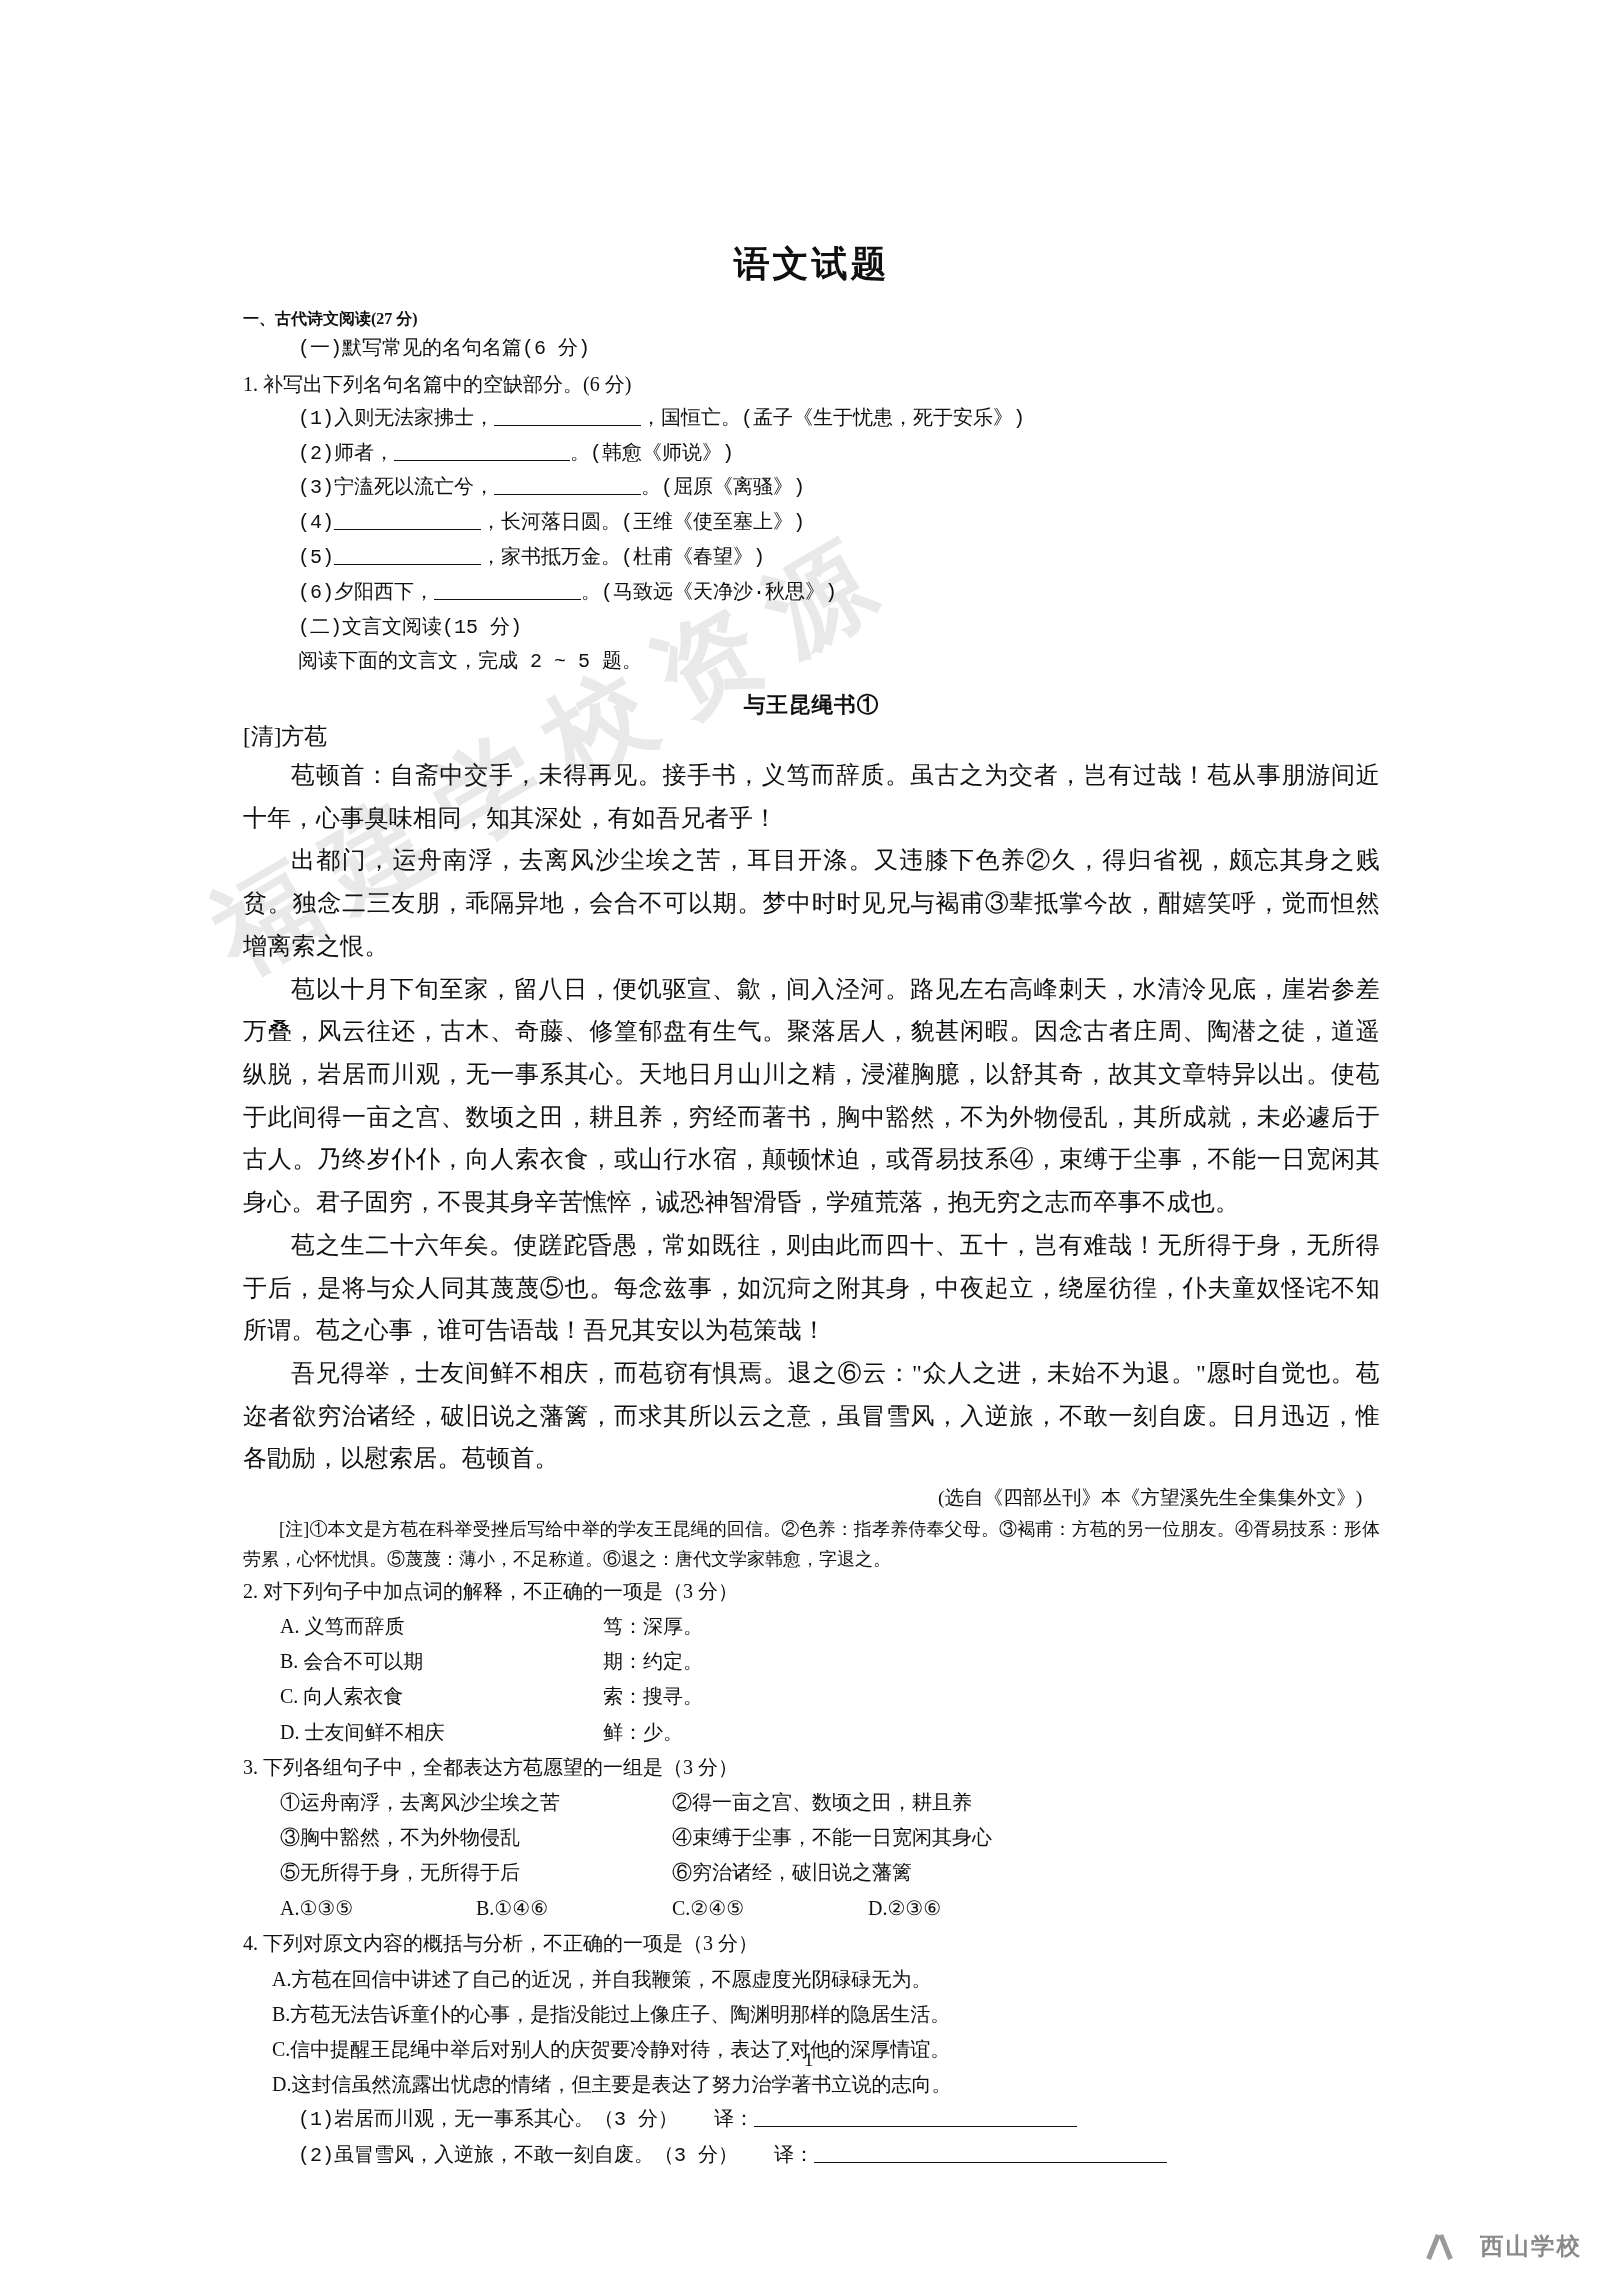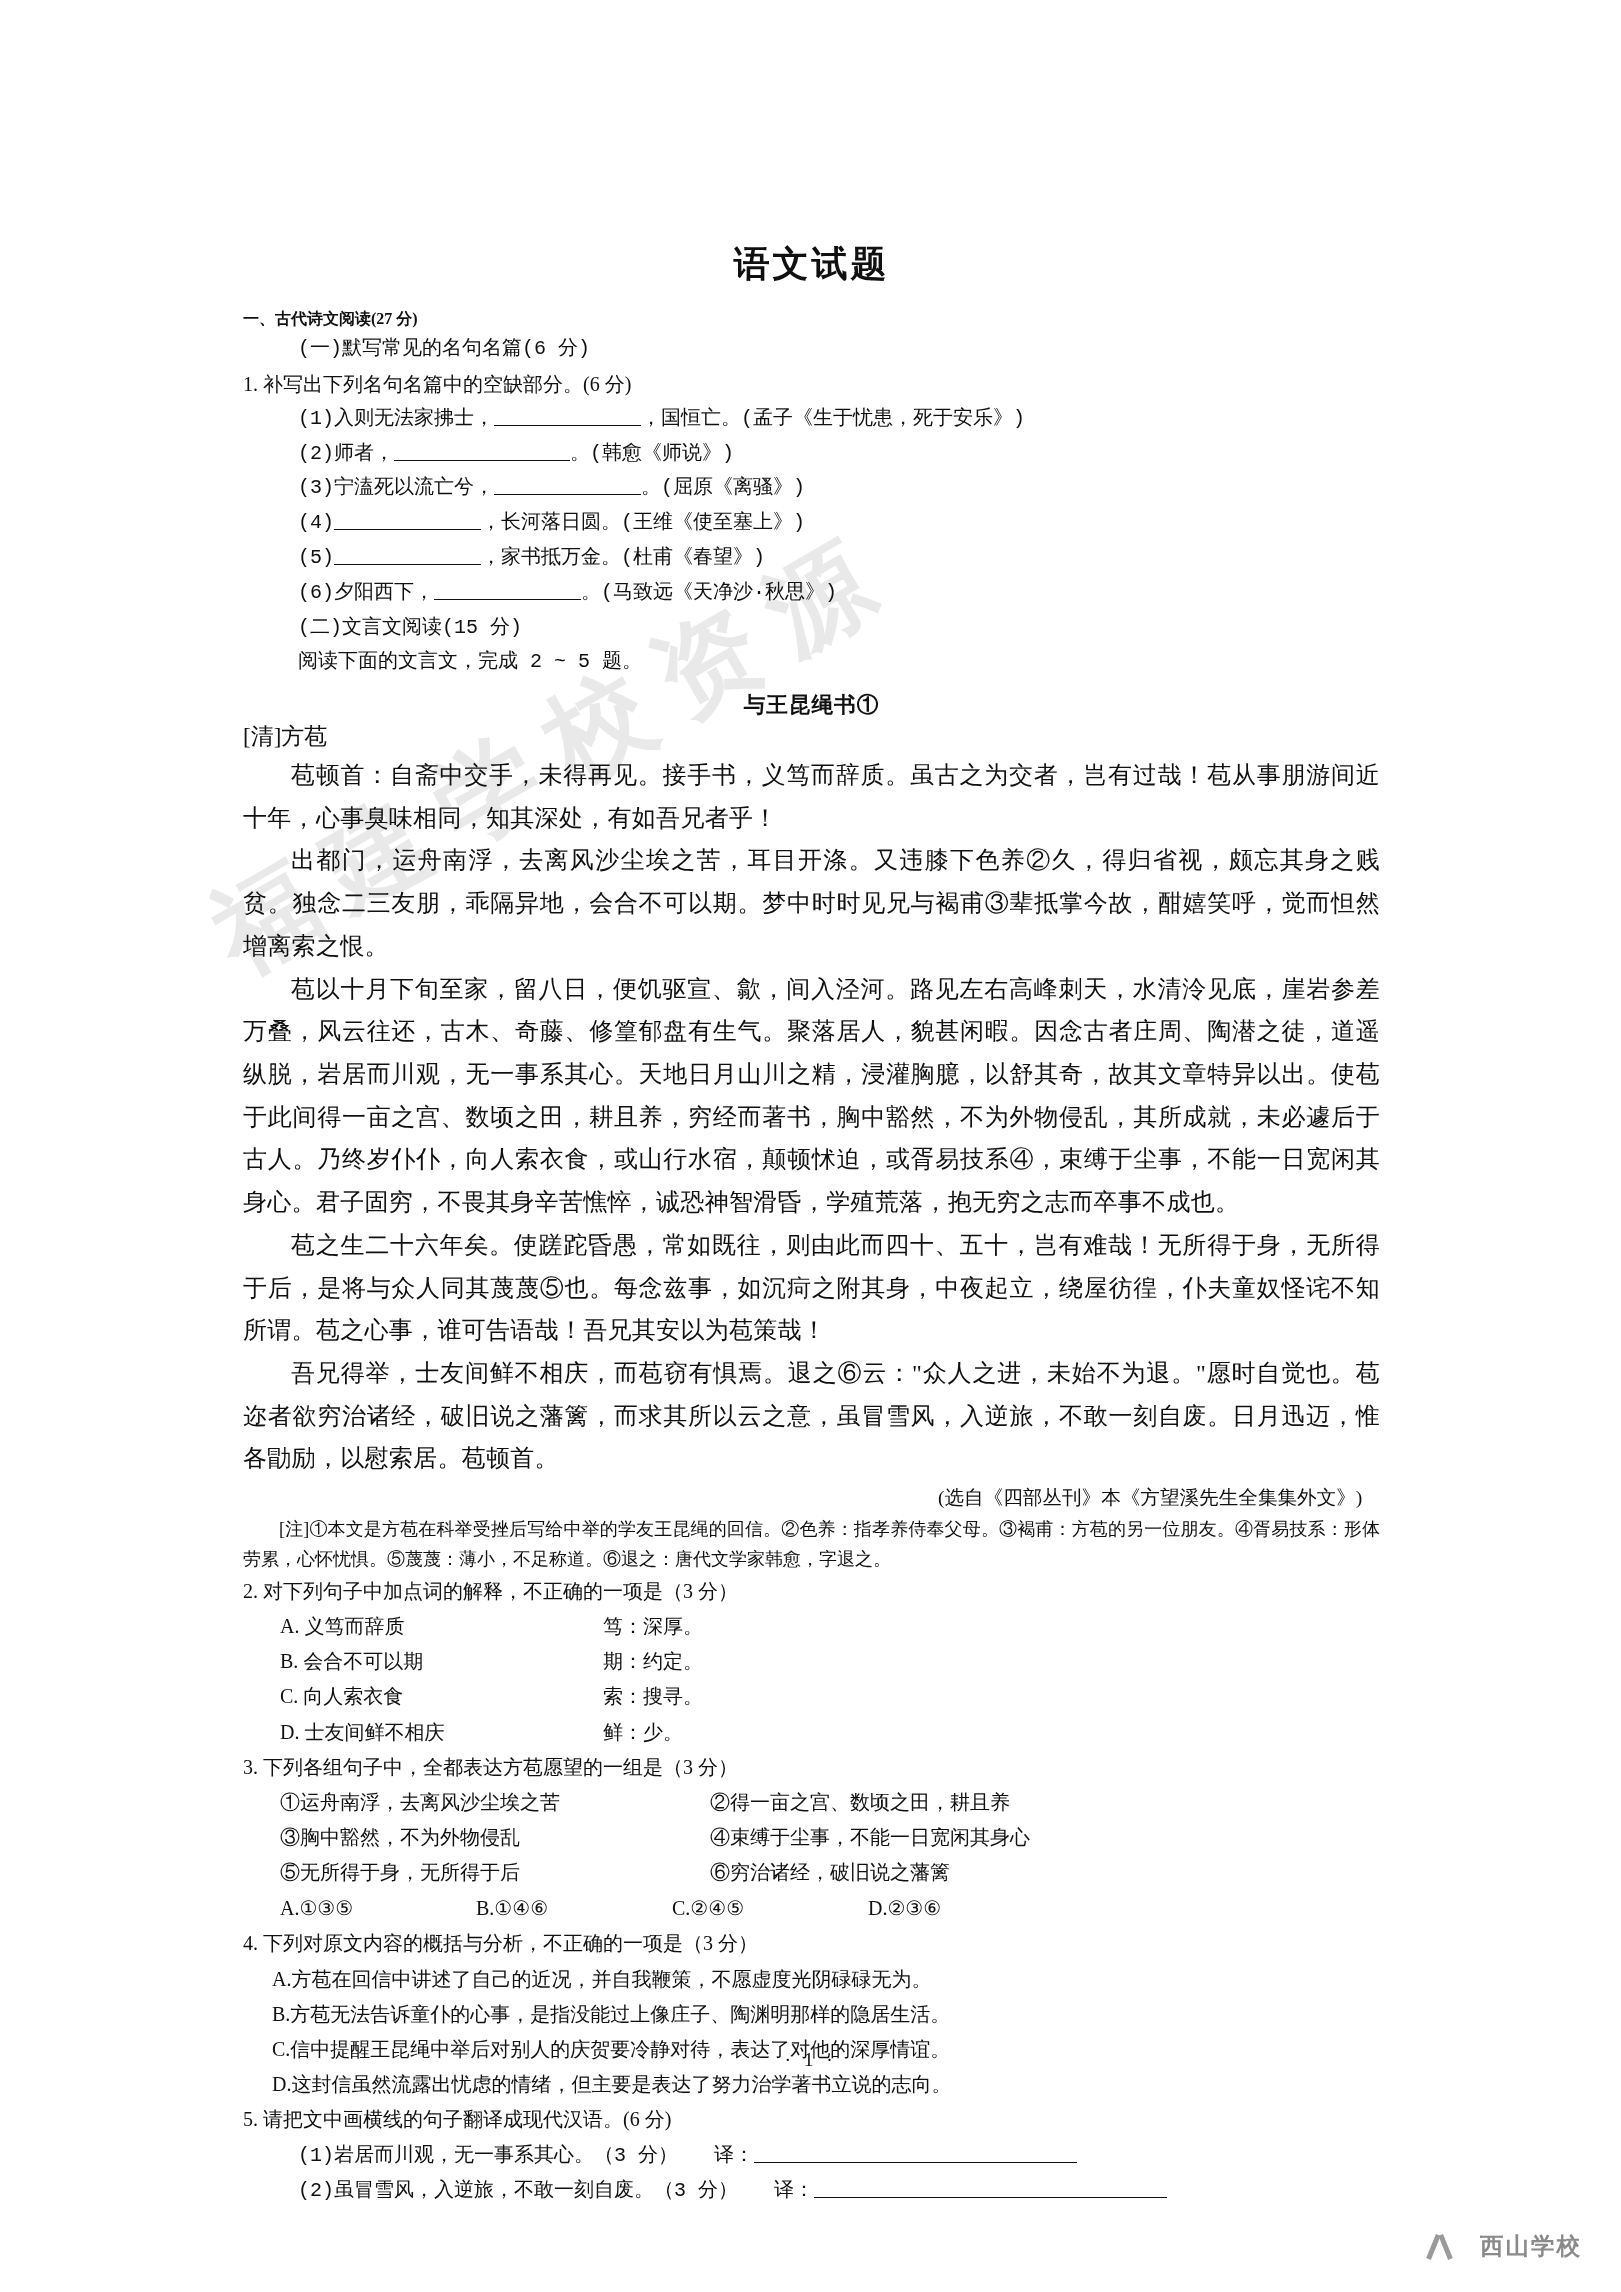--- a/index.html
+++ b/index.html
@@ -89,21 +89,20 @@
     font-size:20px;
     line-height:1.76;
     display:flex;
   }
   .opt-left{width:323px;padding-left:37px;}
   .opt-right{flex:1;}
   .two-col{
     display:flex;
     font-size:20px;
     line-height:1.76;
-    gap:38px;
   }
   .two-col .c1{width:392px;padding-left:37px;}
   .two-col .c2{flex:1;}
   .abcd{
     display:flex;
     font-size:20px;
     line-height:1.8;
     padding-left:37px;
   }
   .abcd span{width:196px;}
@@ -256,21 +255,20 @@
       <span>C.②④⑤</span>
       <span>D.②③⑥</span>
     </div>
 
     <div class="q">4. 下列对原文内容的概括与分析，不正确的一项是（3 分）</div>
     <div class="q ind4">A.方苞在回信中讲述了自己的近况，并自我鞭策，不愿虚度光阴碌碌无为。</div>
     <div class="q ind4">B.方苞无法告诉童仆的心事，是指没能过上像庄子、陶渊明那样的隐居生活。</div>
     <div class="q ind4">C.信中提醒王昆绳中举后对别人的庆贺要冷静对待，表达了对他的深厚情谊。</div>
     <div class="q ind4">D.这封信虽然流露出忧虑的情绪，但主要是表达了努力治学著书立说的志向。</div>
 
-    <div class="q">5. 请把文中画横线的句子翻译成现代汉语。(6 分)</div>
     <div class="q ind3"><span>(1)岩居而川观，无一事系其心。（3 分）</span>&nbsp;&nbsp;&nbsp;<span>译：</span><span class="ans-line"></span></div>
     <div class="q ind3"><span>(2)虽冒雪风，入逆旅，不敢一刻自废。（3 分）</span>&nbsp;&nbsp;&nbsp;<span>译：</span><span class="ans-line2"></span></div>
 
   </div>
 
   <div class="pagenum">· 1 ·</div>
 
   <div class="logo">
     <span class="logo-mark"></span>
     <span>西山学校</span>

